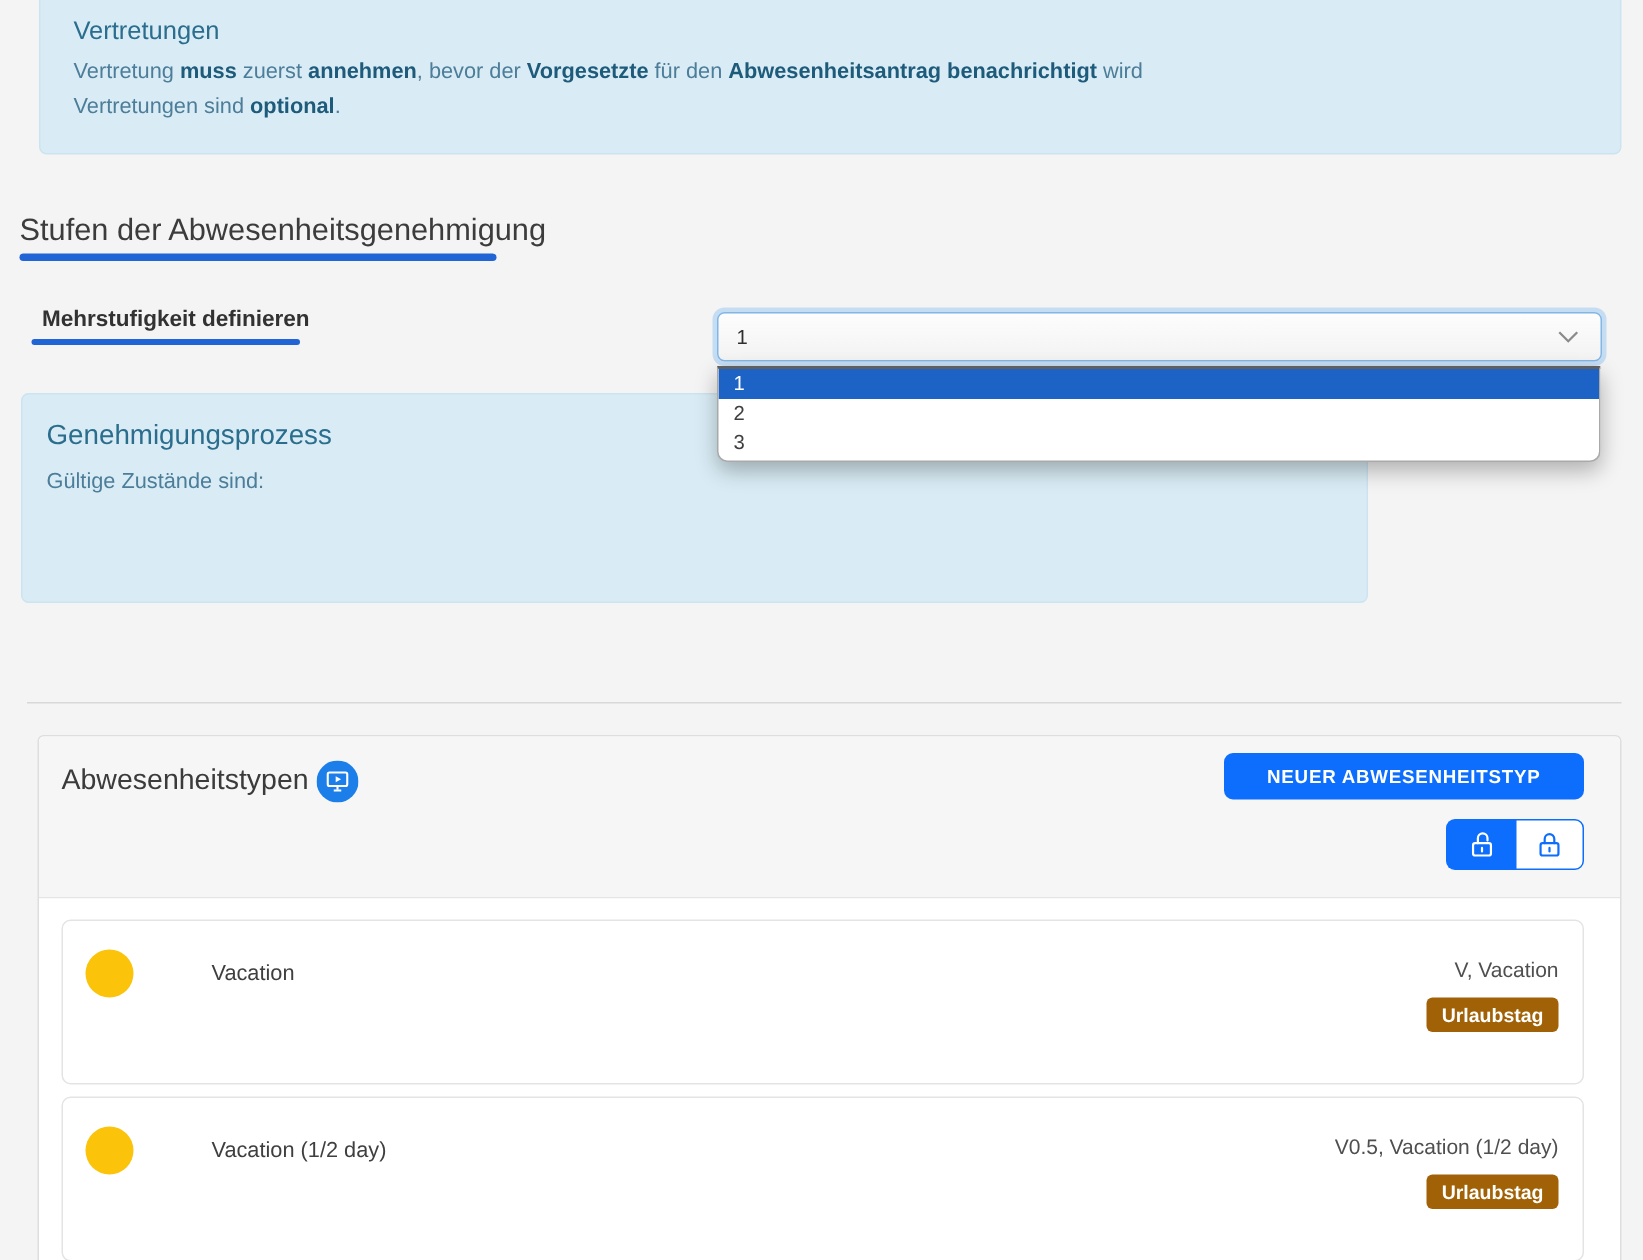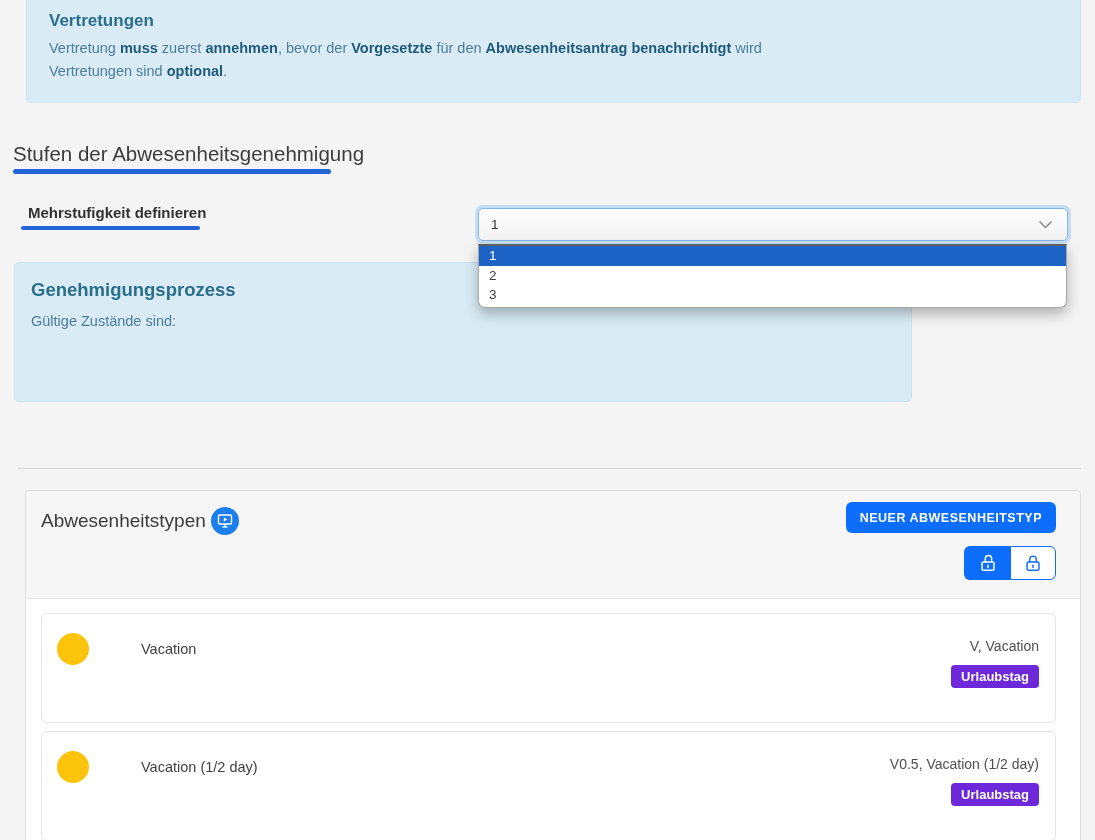--- a/index.html
+++ b/index.html
@@ -9,21 +9,21 @@
     background:#f4f4f4; color:#3f3f3f; position:relative;
   }
   .stage { position:absolute; inset:0; }
 
   
   .alert {
     position:absolute; background:#d9ecf5; border:1px solid #cbe4f0;
     border-radius:5px; color:#4c7d99;
   }
   .alert-top { left:26px; top:-10px; width:1055px; height:113px; padding:20px 22px 0 22px; }
-  .alert-title { font-size:17px; font-weight:700; color:#2a6d8d; margin-bottom:9px; }
+  .alert-title { font-size:17px; font-weight:400; color:#2a6d8d; margin-bottom:9px; }
   .alert-line { font-size:14.5px; margin-bottom:7px; }
   .alert-line b { color:#1e5a7a; }
 
   
   .h-main { position:absolute; left:13px; top:142px; font-size:20.5px; font-weight:400; color:#3c3c3c; }
   .bar { position:absolute; height:5px; border-radius:3px; background:#2064d6; }
   .bar-main { left:13px; top:169px; width:318px; }
   .label-level { position:absolute; left:28px; top:204px; font-size:15px; font-weight:700; color:#323232; }
   .bar-level { left:21px; top:226px; width:179px; height:4px; }
 
@@ -65,42 +65,42 @@
     position:relative; height:108px; background:#f6f6f6;
     border-bottom:1px solid #e5e5e5; border-radius:4px 4px 0 0;
   }
   .card-title-wrap { position:absolute; left:15px; top:16px; display:flex; align-items:center; gap:5px; }
   .card-title { font-size:19px; font-weight:400; color:#3b3b3b; }
   .tut-icon { width:28px; height:28px; cursor:pointer; display:block; }
   .btn-primary {
     position:absolute; right:24px; top:11px; height:31px;
     background:#0d6efd; color:#fff; border:none; border-radius:6px;
     font-family:inherit; font-size:12.5px; font-weight:700; letter-spacing:.5px;
-    padding:0 14px; cursor:pointer;
+    padding:0 29px; cursor:pointer;
   }
   .lock-group { position:absolute; right:24px; top:55px; display:flex; }
   .lock-btn {
     width:46px; height:34px; display:flex; align-items:center; justify-content:center;
     border:1px solid #0d6efd; background:#fff; cursor:pointer;
   }
   .lock-btn.left { border-radius:6px 0 0 6px; border-right:none; }
   .lock-btn.right { border-radius:0 6px 6px 0; }
   .lock-btn.active { background:#0d6efd; }
 
   .card-body { padding:14px 24px 0 15px; }
   .type-row {
     position:relative; height:110px; background:#fff;
     border:1px solid #e4e4e4; border-radius:6px; margin-bottom:8px; cursor:pointer;
   }
   .type-dot { position:absolute; left:15px; top:19px; width:32px; height:32px; border-radius:50%; }
   .type-name { position:absolute; left:99px; top:27px; font-size:14.5px; color:#3f3f3f; }
   .type-code { position:absolute; right:16px; top:24px; font-size:14px; color:#4f4f4f; }
   .type-badge {
     position:absolute; right:16px; top:51px; height:23px; line-height:23px;
-    background:#6d28d9; color:#fff; font-size:13px; font-weight:700;
+    background:#a16207; color:#fff; font-size:13px; font-weight:700;
     border-radius:4px; padding:0 10px;
   }
 </style>
 </head>
 <body>
 
 <div class="stage">
 
   <div class="alert alert-top">
     <div class="alert-title">Vertretungen</div>

